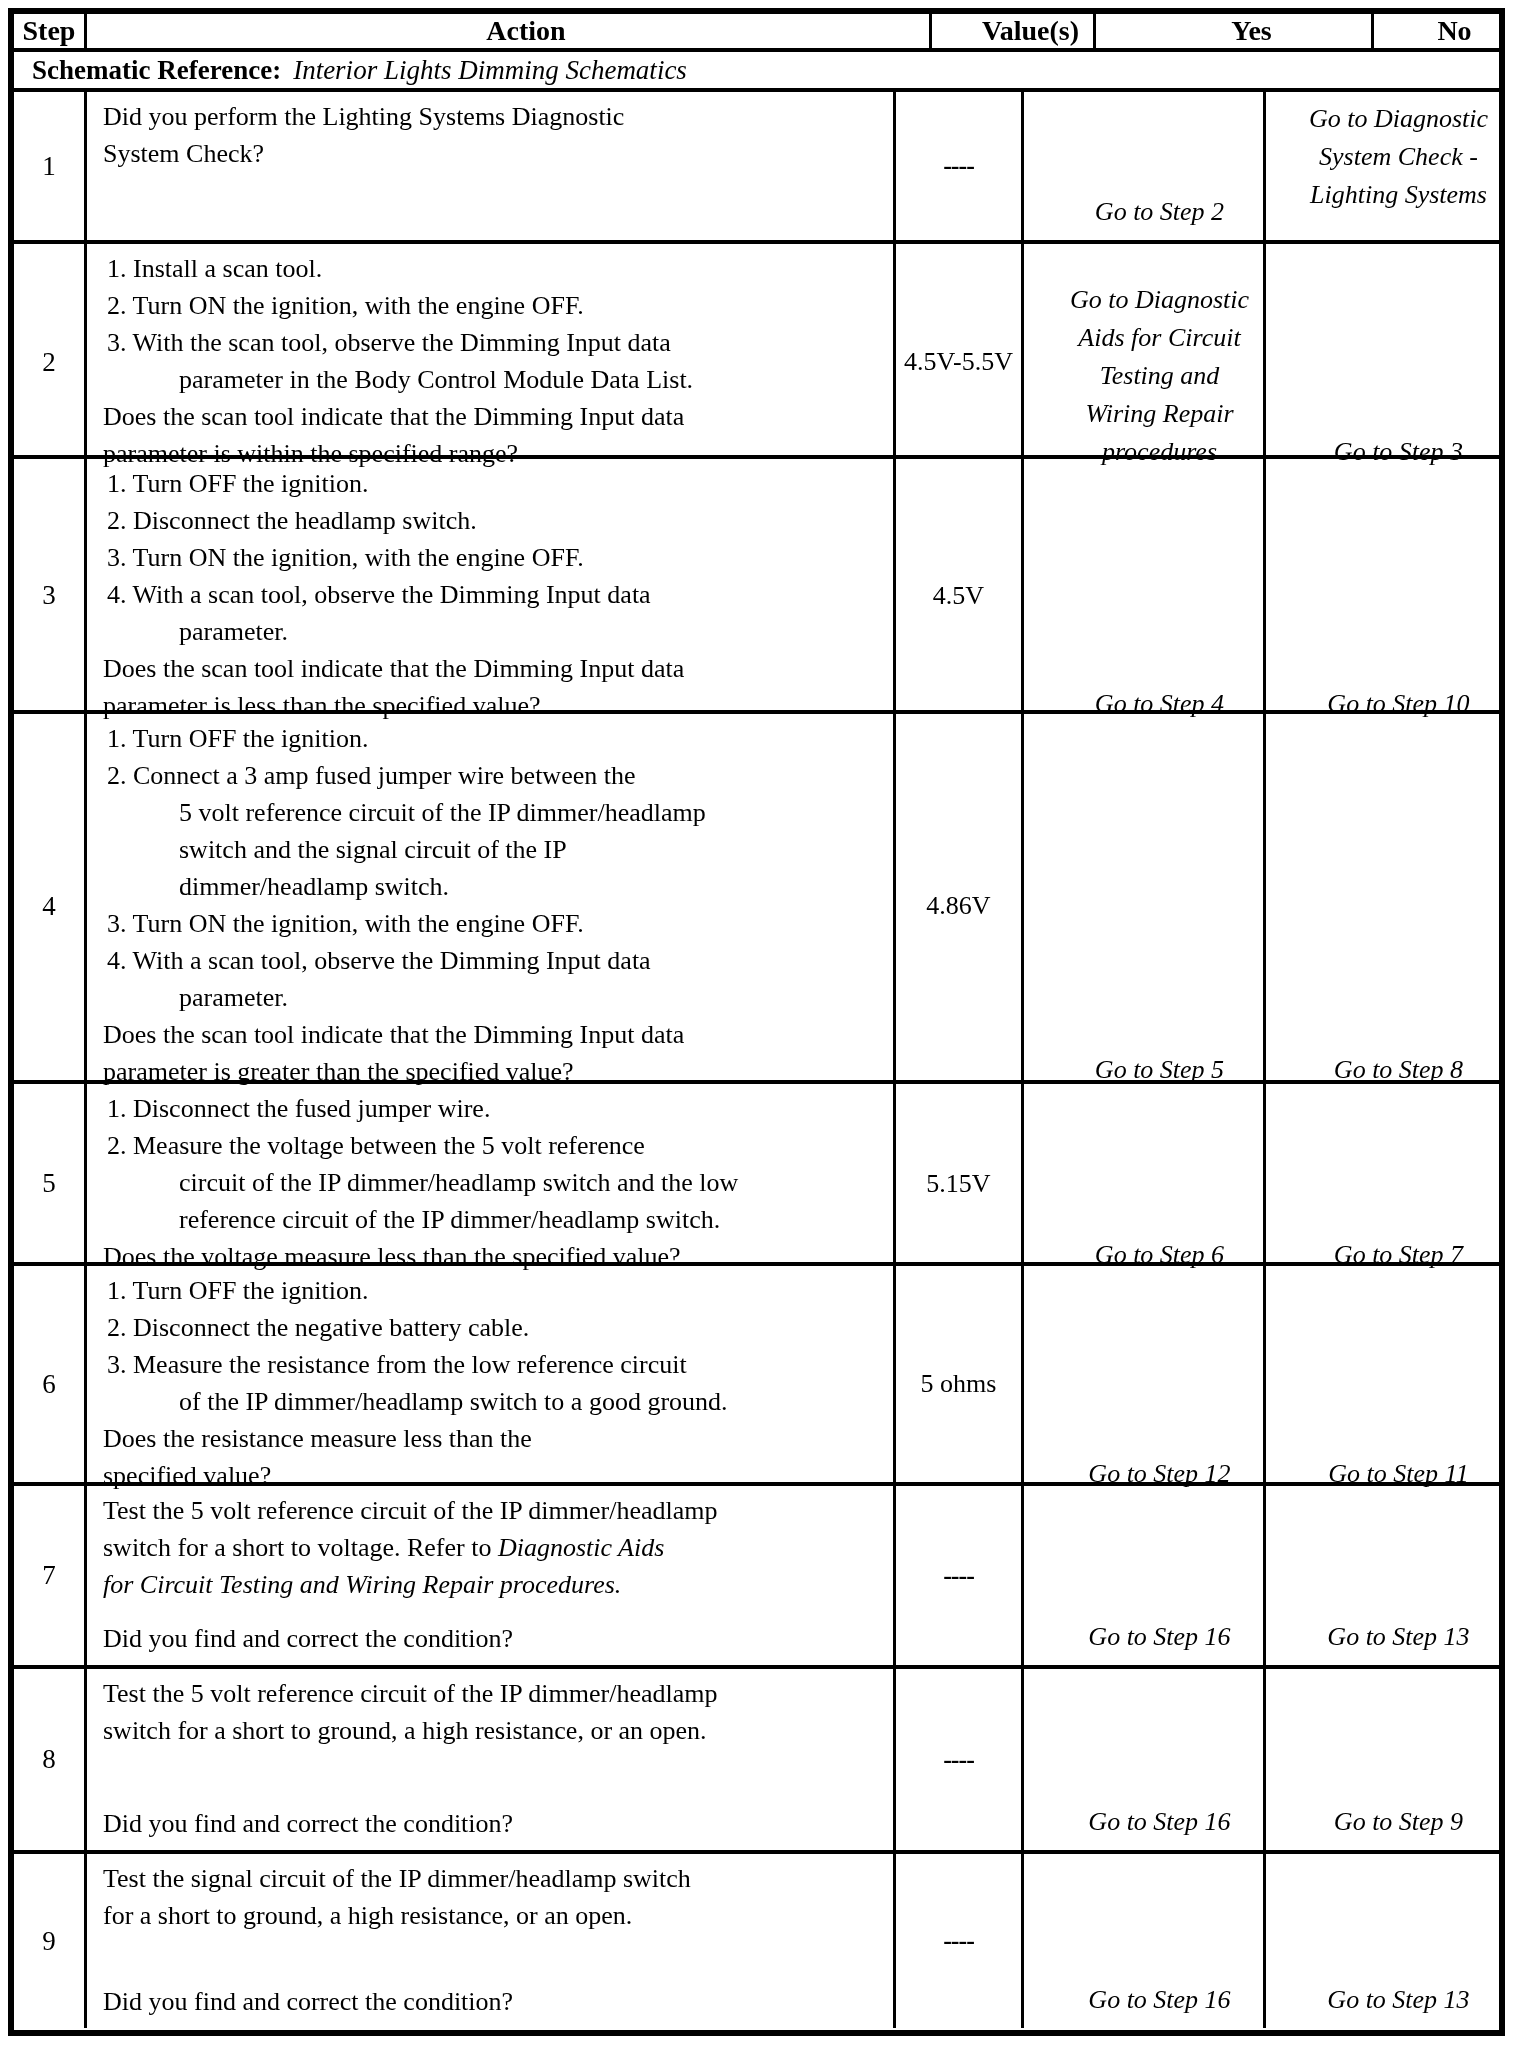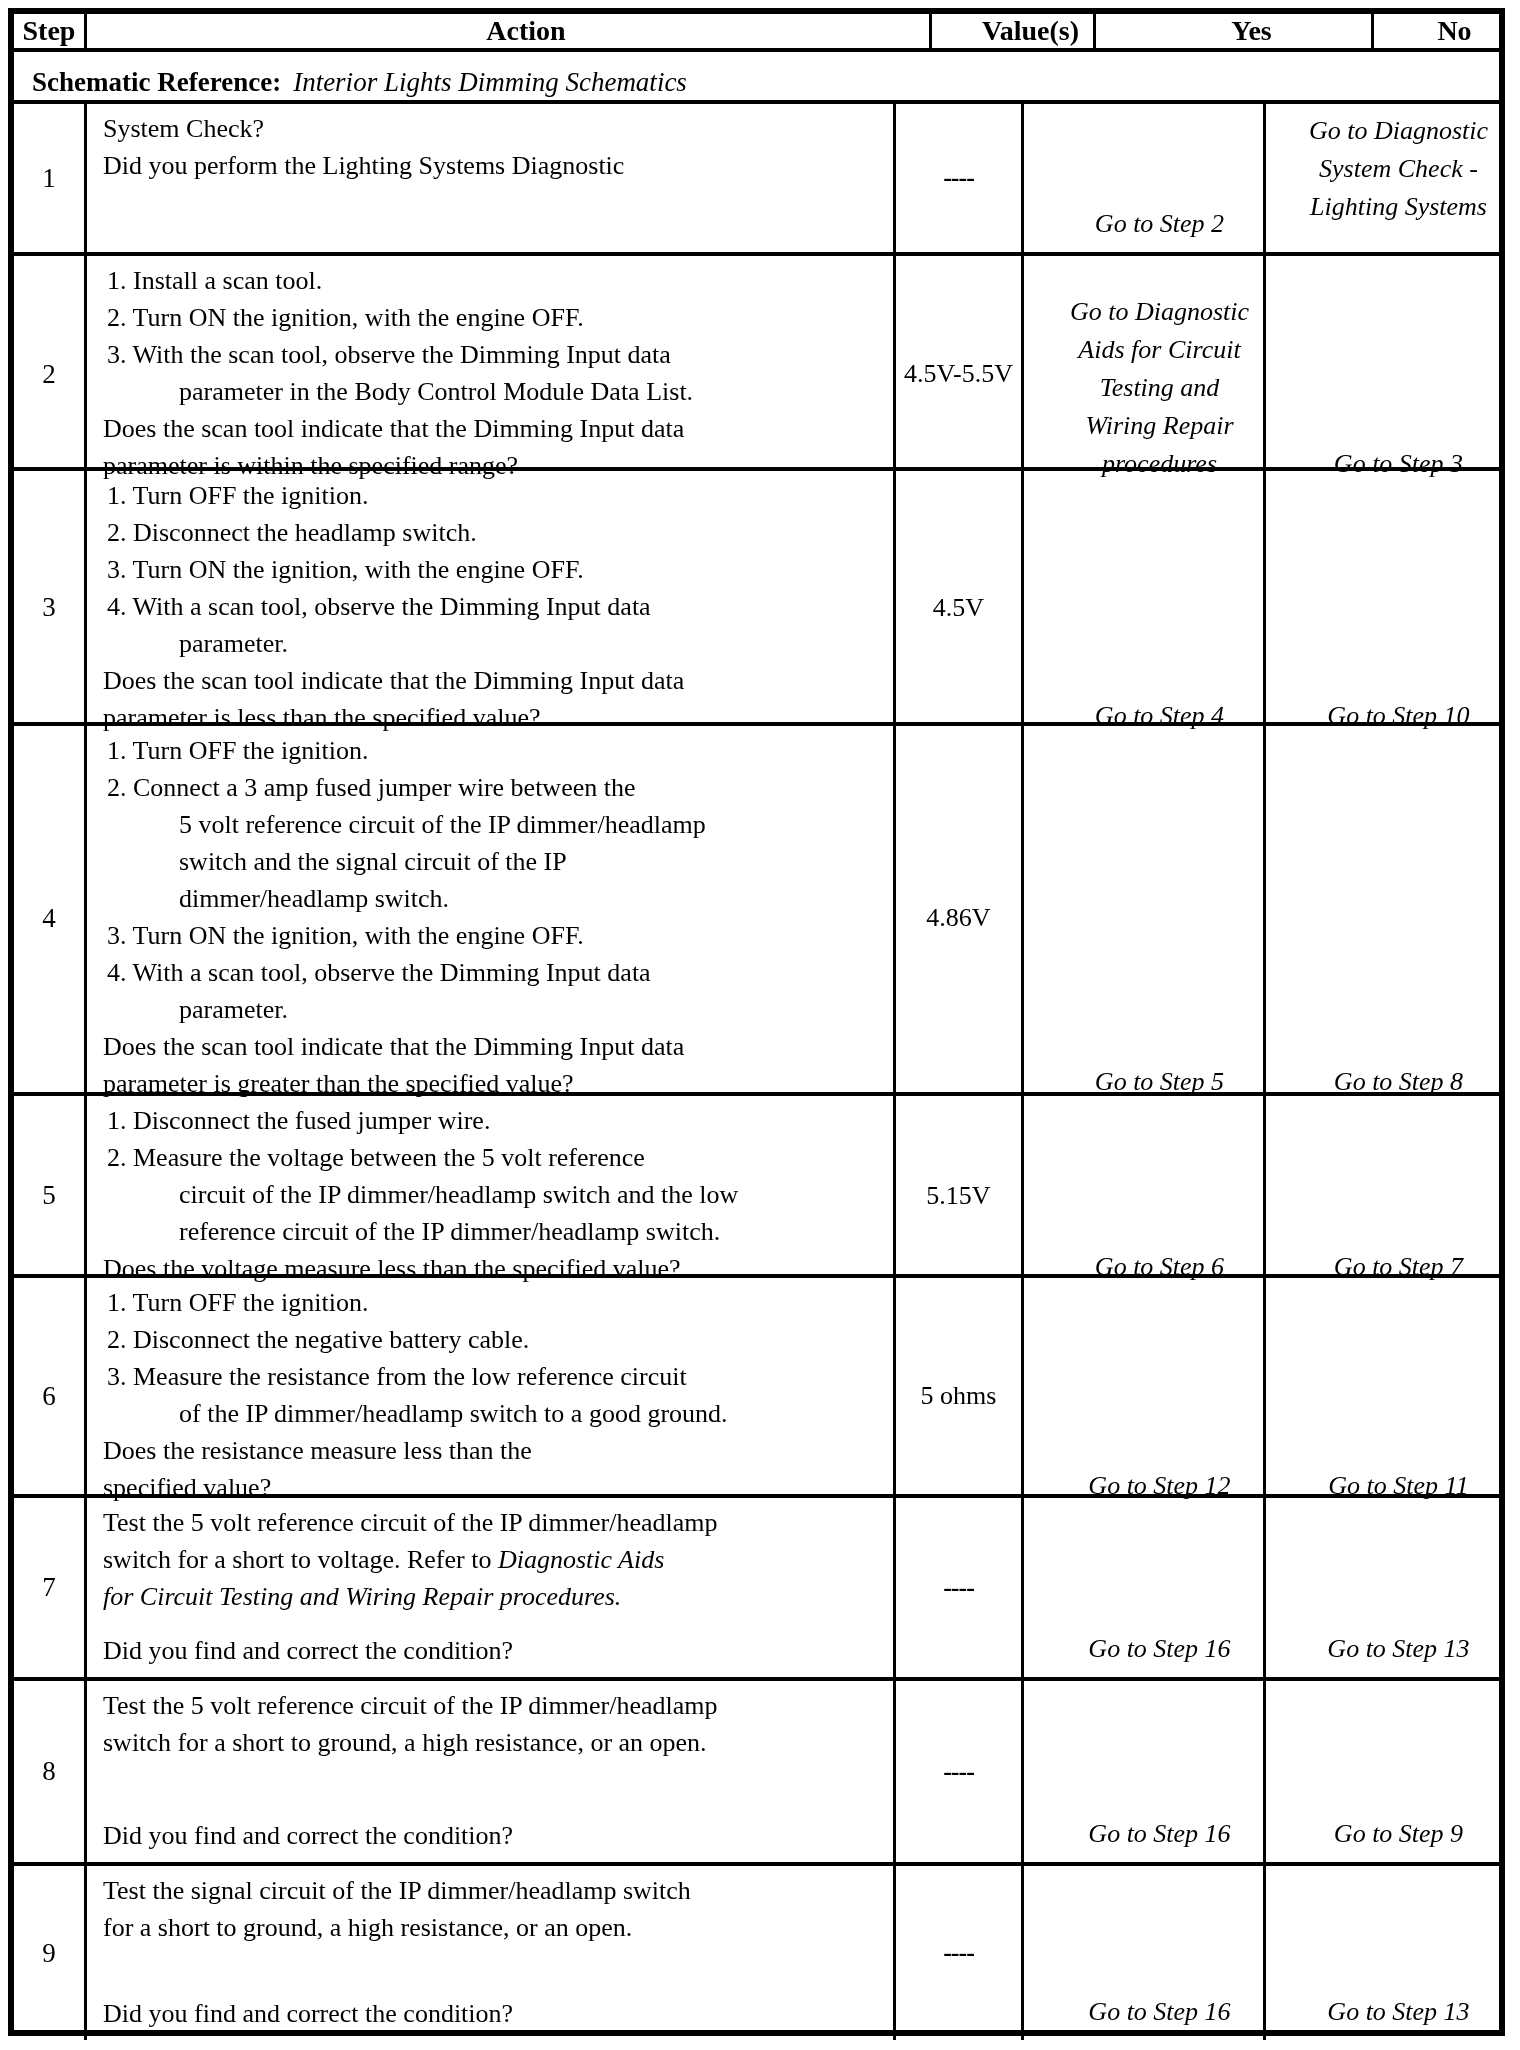--- a/index.html
+++ b/index.html
@@ -28,21 +28,21 @@
   
   .header-row { height:38px;gap:36px; }
   .hcell {
     display:flex; align-items:center; justify-content:center;
     font-weight:bold; font-size:28px;
   }
 
   
   .schematic-row {
     height:40px; display:flex; align-items:center;
-    padding-left:18px; font-size:27px;margin-top:12px;
+    padding-left:18px; font-size:27px;
   }
   .schematic-row .b { font-weight:bold; }
   .schematic-row .sv { font-style:italic; margin-left:12px; }
 
   
   .step-cell {
     display:flex; align-items:center; justify-content:center;
     font-size:27px;
   }
   .action-cell {
@@ -89,22 +89,22 @@
     <span class="b">Schematic Reference:</span>
     <span class="sv">Interior Lights Dimming Schematics</span>
   </div>
 
   <div style="display:contents"><div class="trow" style="height: 152px;">
         <div class="cell step-cell">
           <span>1</span>
         </div>
         <div class="cell action-cell">
           <div>
+            <div class="ind0">Did you perform the Lighting Systems Diagnostic</div>
             <div class="ind0">System Check?</div>
-            <div class="ind0">Did you perform the Lighting Systems Diagnostic</div>
           </div>
           <div class="spacer"></div>
           <div></div>
         </div>
         <div class="cell value-cell">
           <span class="dashes">----</span>
         </div>
         <div class="cell goto-cell">
           <div class="goto-line">Go to Step 2</div>
         </div>

